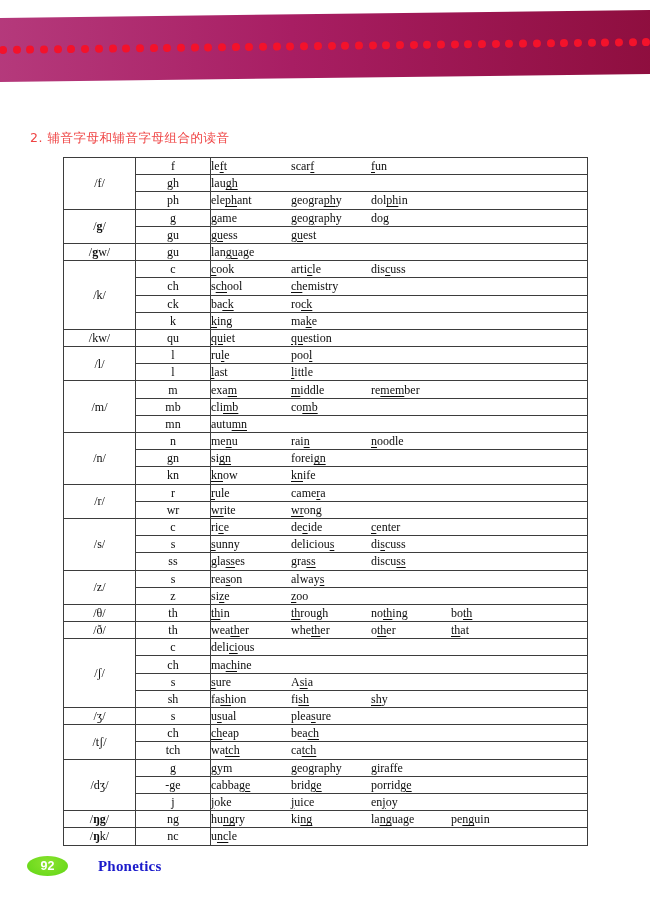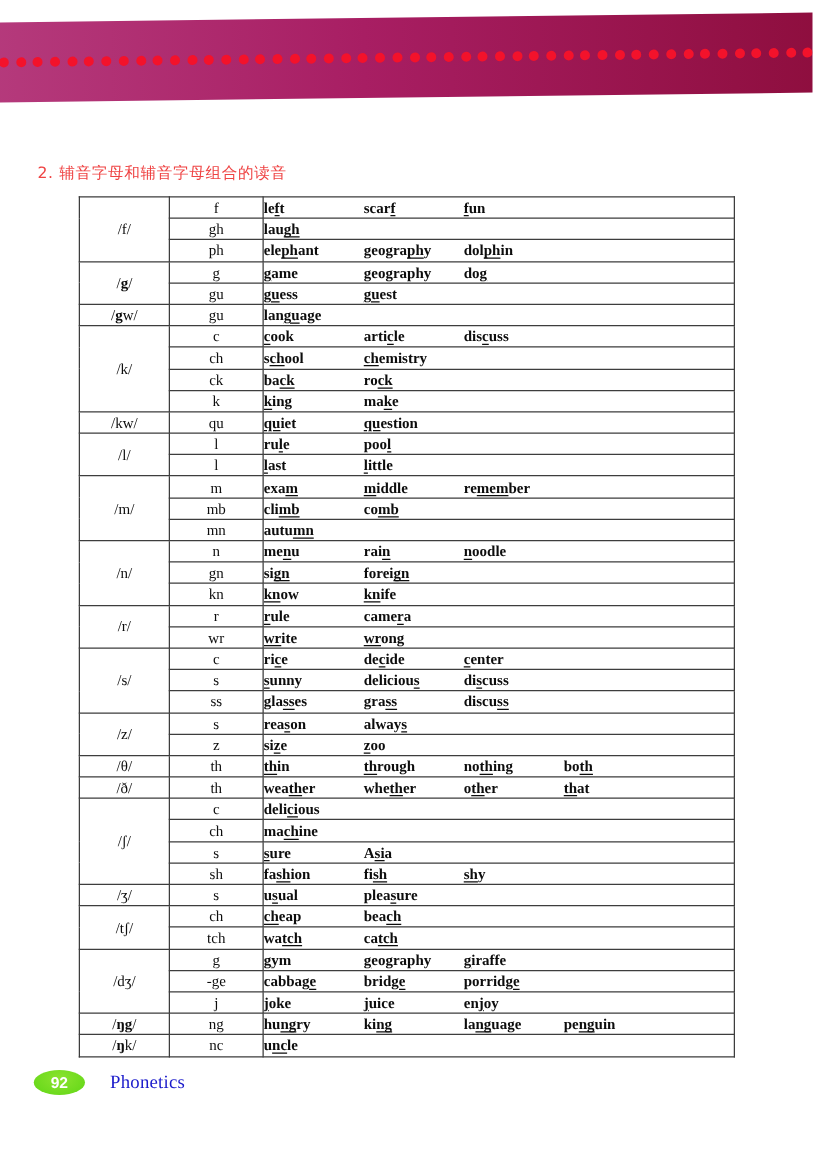--- a/index.html
+++ b/index.html
@@ -33,36 +33,36 @@
   }
   table.phonics td {
     border:1px solid #3d3d3d;
     height:16.2px; padding:0;
     font-size:12px; line-height:1; color:#0d0d0d;
     vertical-align:middle;
     white-space:nowrap; overflow:hidden;
   }
   td.sym { text-align:center; }
   td.letters { text-align:center; }
-  td.words { padding-left:17px;font-weight:bold; }
+  td.words { padding-left:17px; }
   .word { display:inline-block; min-width:80px; }
   td u { text-decoration:underline; text-underline-offset:2px; }
   td b { font-weight:bold; }
 
   
-  .footer { position:absolute; left:27px; top:856px; display:flex; align-items:center; gap:20px; }
+  .footer { position:absolute; left:27px; top:856px; display:flex; align-items:center; gap:30px; }
   .page-badge {
     width:41px; height:20px; border-radius:50%;
     display:flex; align-items:center; justify-content:center;
     font-family:"Liberation Sans", sans-serif;
     font-weight:bold; font-size:12.5px; color:#ffffff;
   }
   .footer-label {
     font-family:"Liberation Serif", serif;
-    font-weight:normal; font-size:15px; letter-spacing:0.2px;
+    font-weight:bold; font-size:15px; letter-spacing:0.2px;
   }
 </style>
 </head>
 <body>
 
 <div class="band" style="background: linear-gradient(90deg, rgb(181, 58, 124) 0%, rgb(168, 30, 99) 45%, rgb(142, 14, 62) 100%);">
   <div class="dots">
       <span class="dot" style="background: rgb(243, 18, 43);"></span>
       <span class="dot" style="background: rgb(243, 18, 43);"></span>
       <span class="dot" style="background: rgb(243, 18, 43);"></span>

